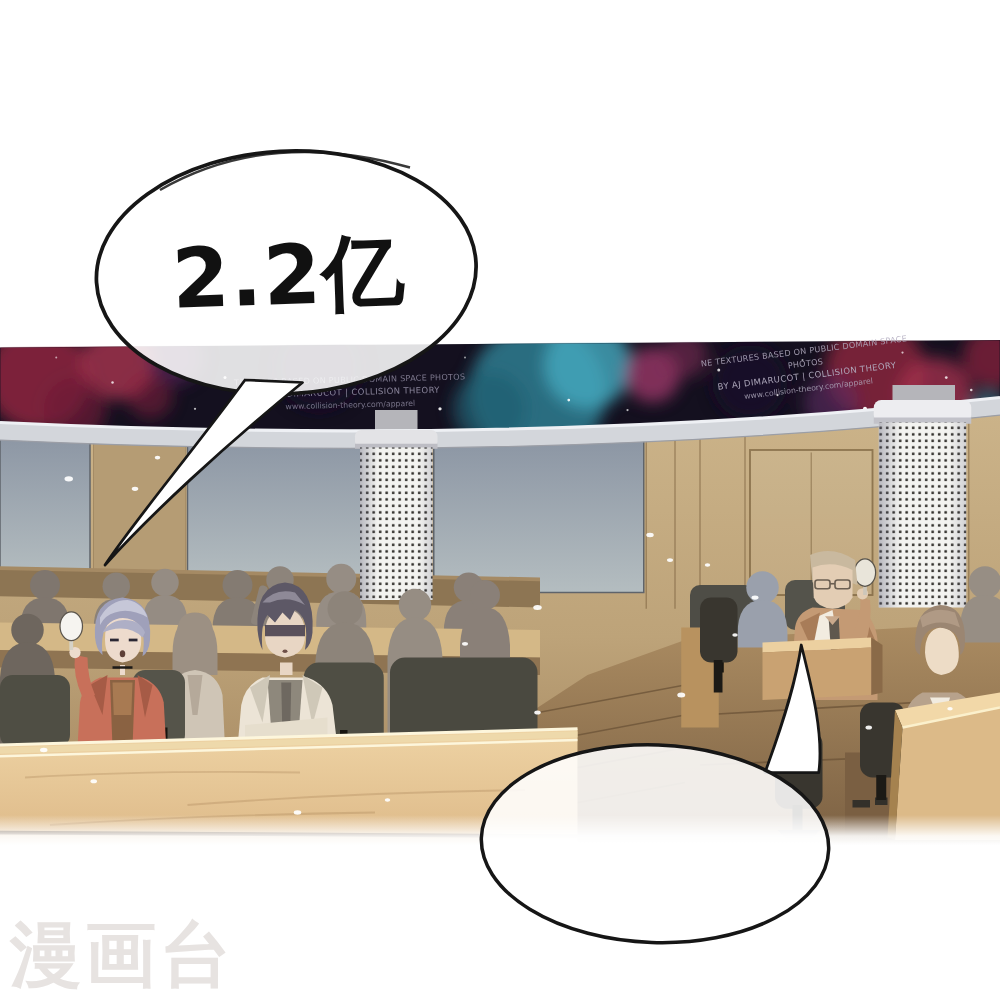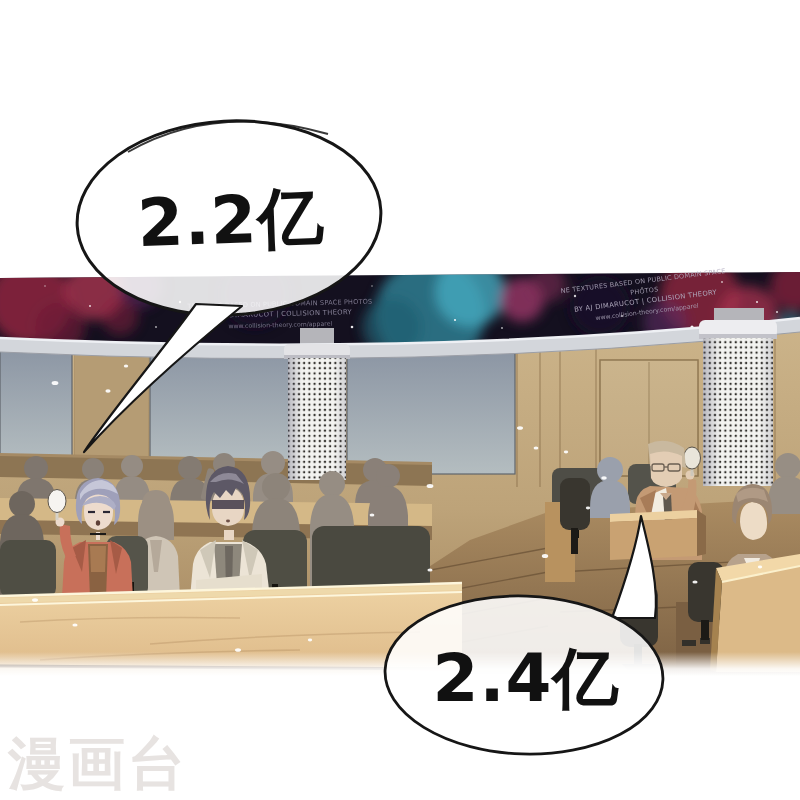--- a/index.html
+++ b/index.html
@@ -404,16 +404,15 @@
       <path d="M128,152 Q215,102 328,134" fill="none" stroke="#161616" stroke-width="2" opacity=".85"></path>
       <path d="M196,304 C152,364 108,416 84,452 C120,412 178,358 242,306 Z" fill="#ffffff" stroke="#161616" stroke-width="2.2" stroke-linejoin="round"></path>
     </g>
     <g>
       <path d="M612,618 C628,574 637,544 641,516 C650,552 659,588 655,618 Z" fill="#ffffff" stroke="#161616" stroke-width="2.2" stroke-linejoin="round"></path>
       <ellipse cx="524" cy="675" rx="139" ry="79" fill="rgba(255,255,255,.88)" stroke="#161616" stroke-width="2.8" transform="rotate(2 524 675)"></ellipse>
     </g>
   </svg>
 
   <div id="bid-1" class="bid-text">2.2亿</div>
-  <div id="bid-2" class="bid-text">2.4亿</div>
 
   <div id="watermark">漫画台</div>
 </div>
 
 </body></html>

